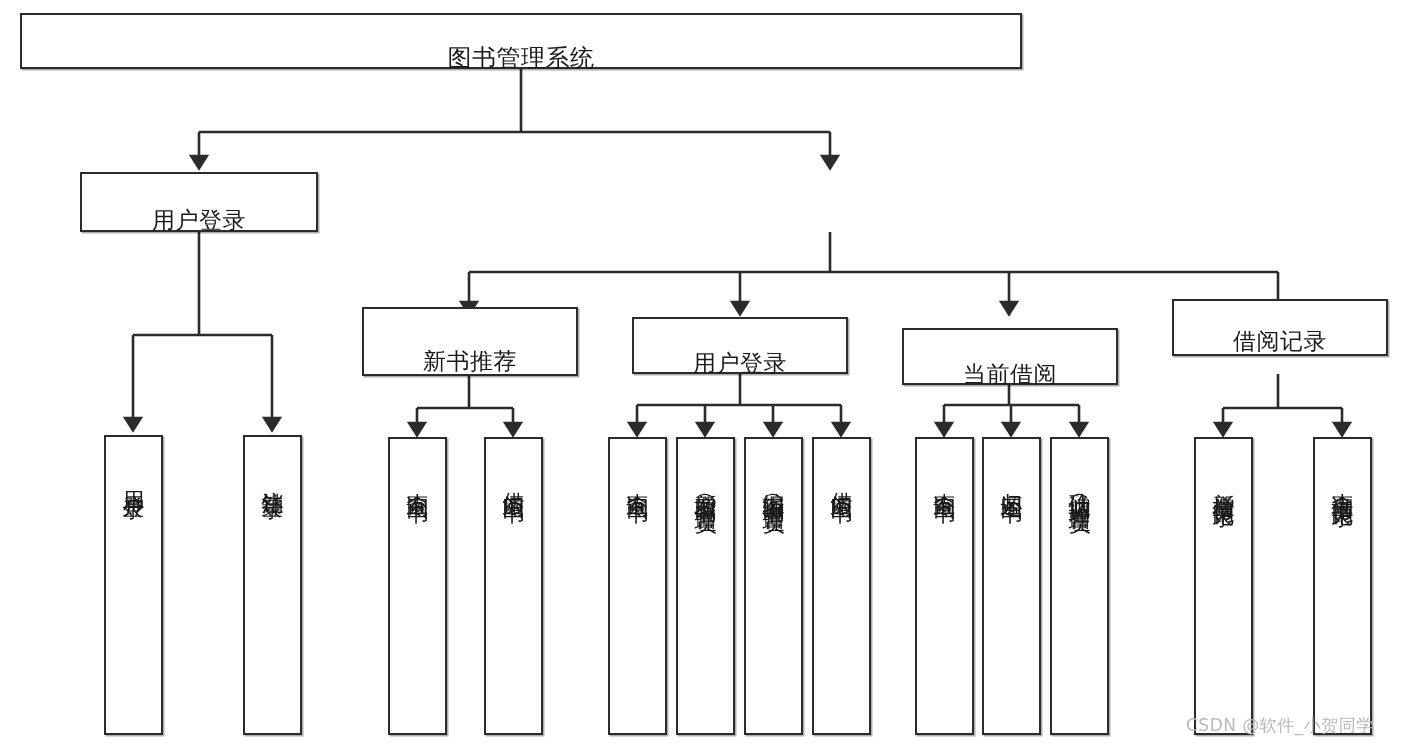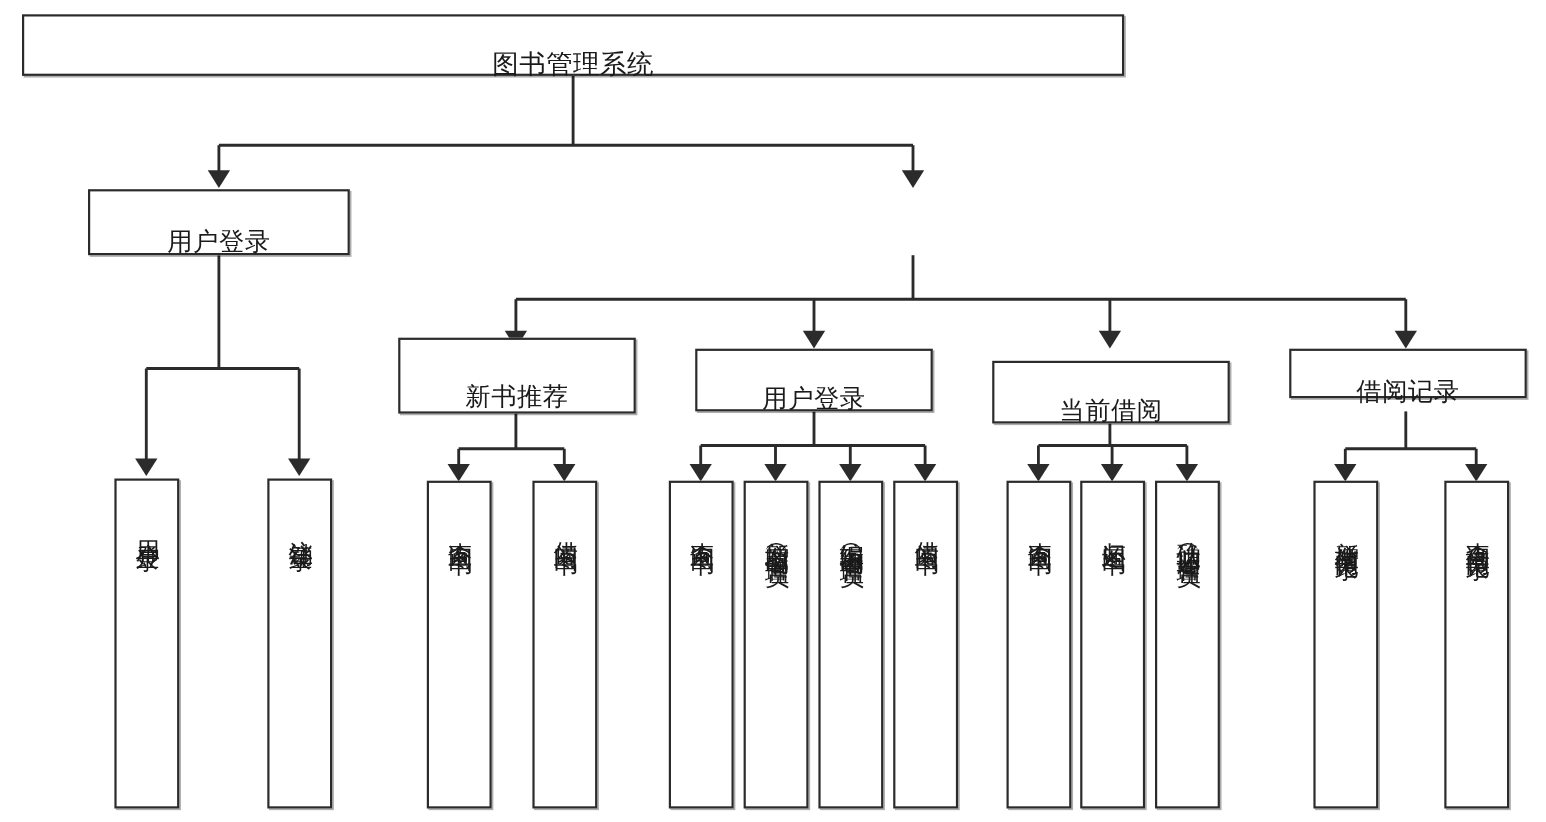--- a/index.html
+++ b/index.html
@@ -146,21 +146,21 @@
 
   <div class="node horiz" style="left:362px; top:307px; width:216px; height:69px;align-items:flex-end;">
     <span class="node-label">新书推荐</span>
   </div>
   <div class="node horiz" style="left:632px; top:317px; width:216px; height:57px;">
     <span class="node-label">用户登录</span>
   </div>
   <div class="node horiz" style="left:902px; top:328px; width:216px; height:57px;">
     <span class="node-label">当前借阅</span>
   </div>
-  <div class="node horiz" style="left:1172px; top:317px; width:216px; height:45px;">
+  <div class="node horiz" style="left:1172px; top:299px; width:216px; height:57px;align-items:flex-end;">
     <span class="node-label">借阅记录</span>
   </div>
 
   <div class="node vert" style="left:104px; top:435px; width:59px; height:300px;">
     <span class="node-label">用户登录</span>
   </div>
   <div class="node vert" style="left:243px; top:435px; width:59px; height:300px;">
     <span class="node-label">注销登录</span>
   </div>
 
@@ -194,14 +194,15 @@
     <span class="node-label">确认归还（管理员）</span>
   </div>
 
   <div class="node vert" style="left:1194px; top:437px; width:59px; height:298px;">
     <span class="node-label">新增借阅记录</span>
   </div>
   <div class="node vert" style="left:1313px; top:437px; width:59px; height:298px;">
     <span class="node-label">查询借阅记录</span>
   </div>
 
+  <div class="watermark">CSDN @软件_小贺同学</div>
 
 </div>
 
 </body></html>

